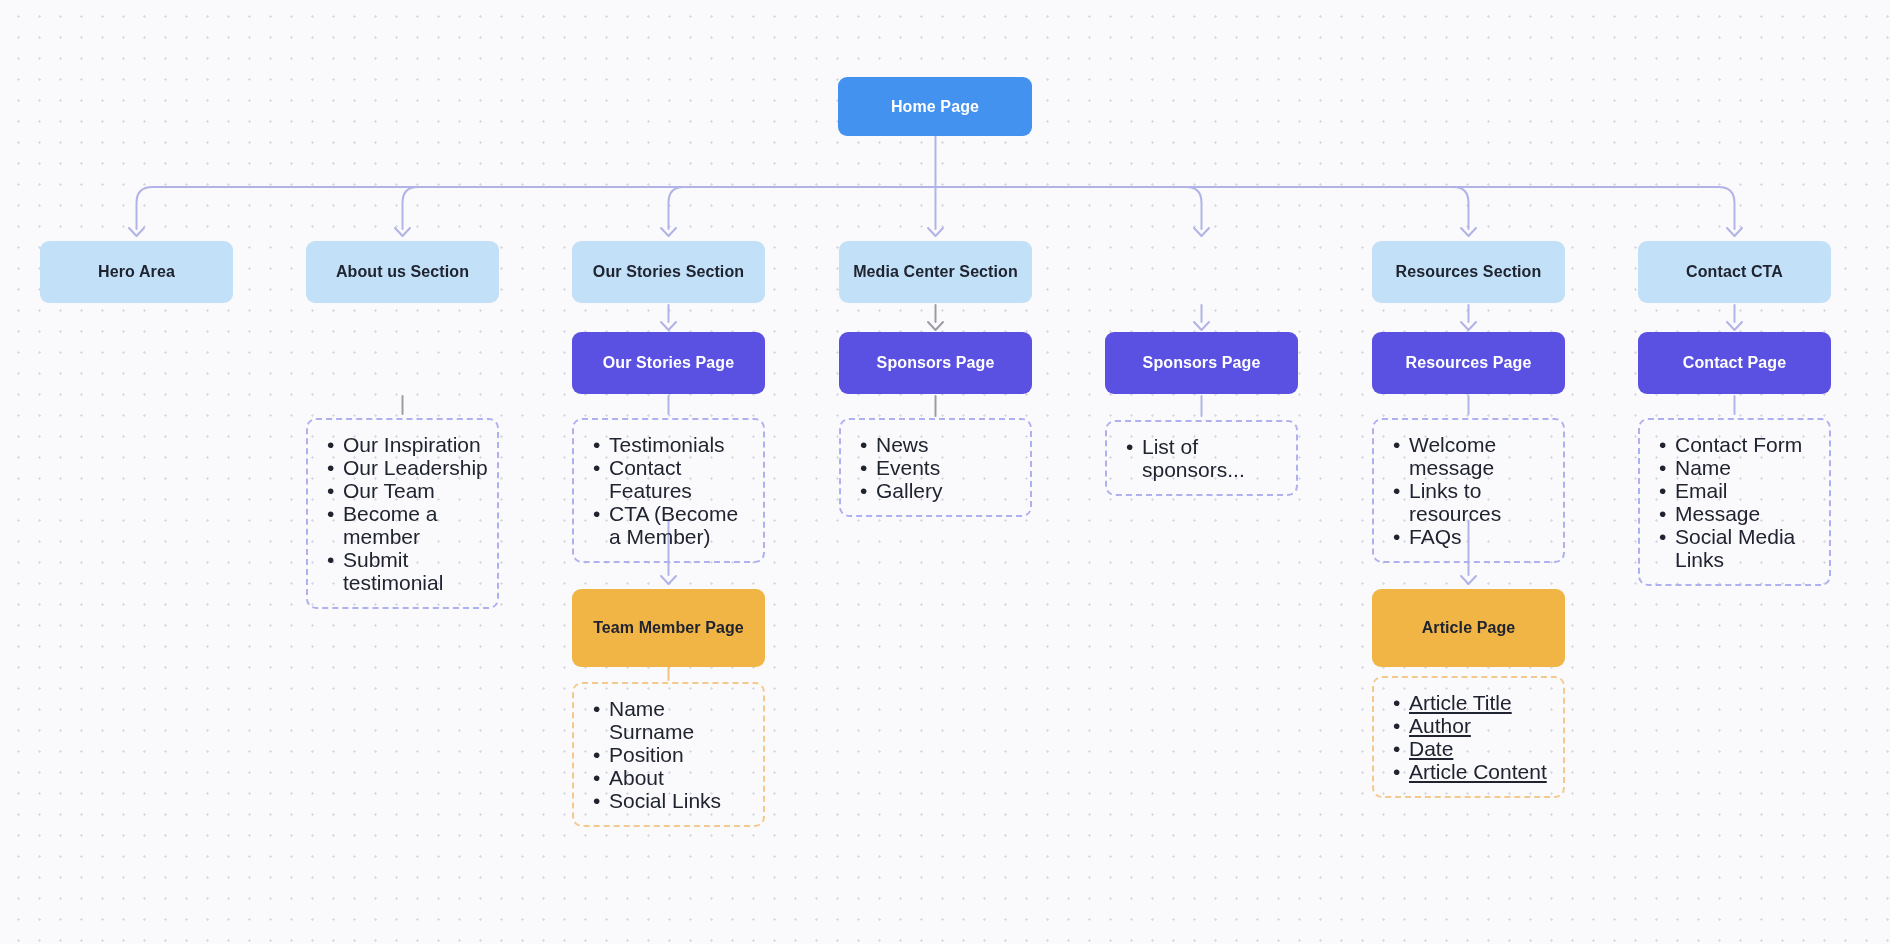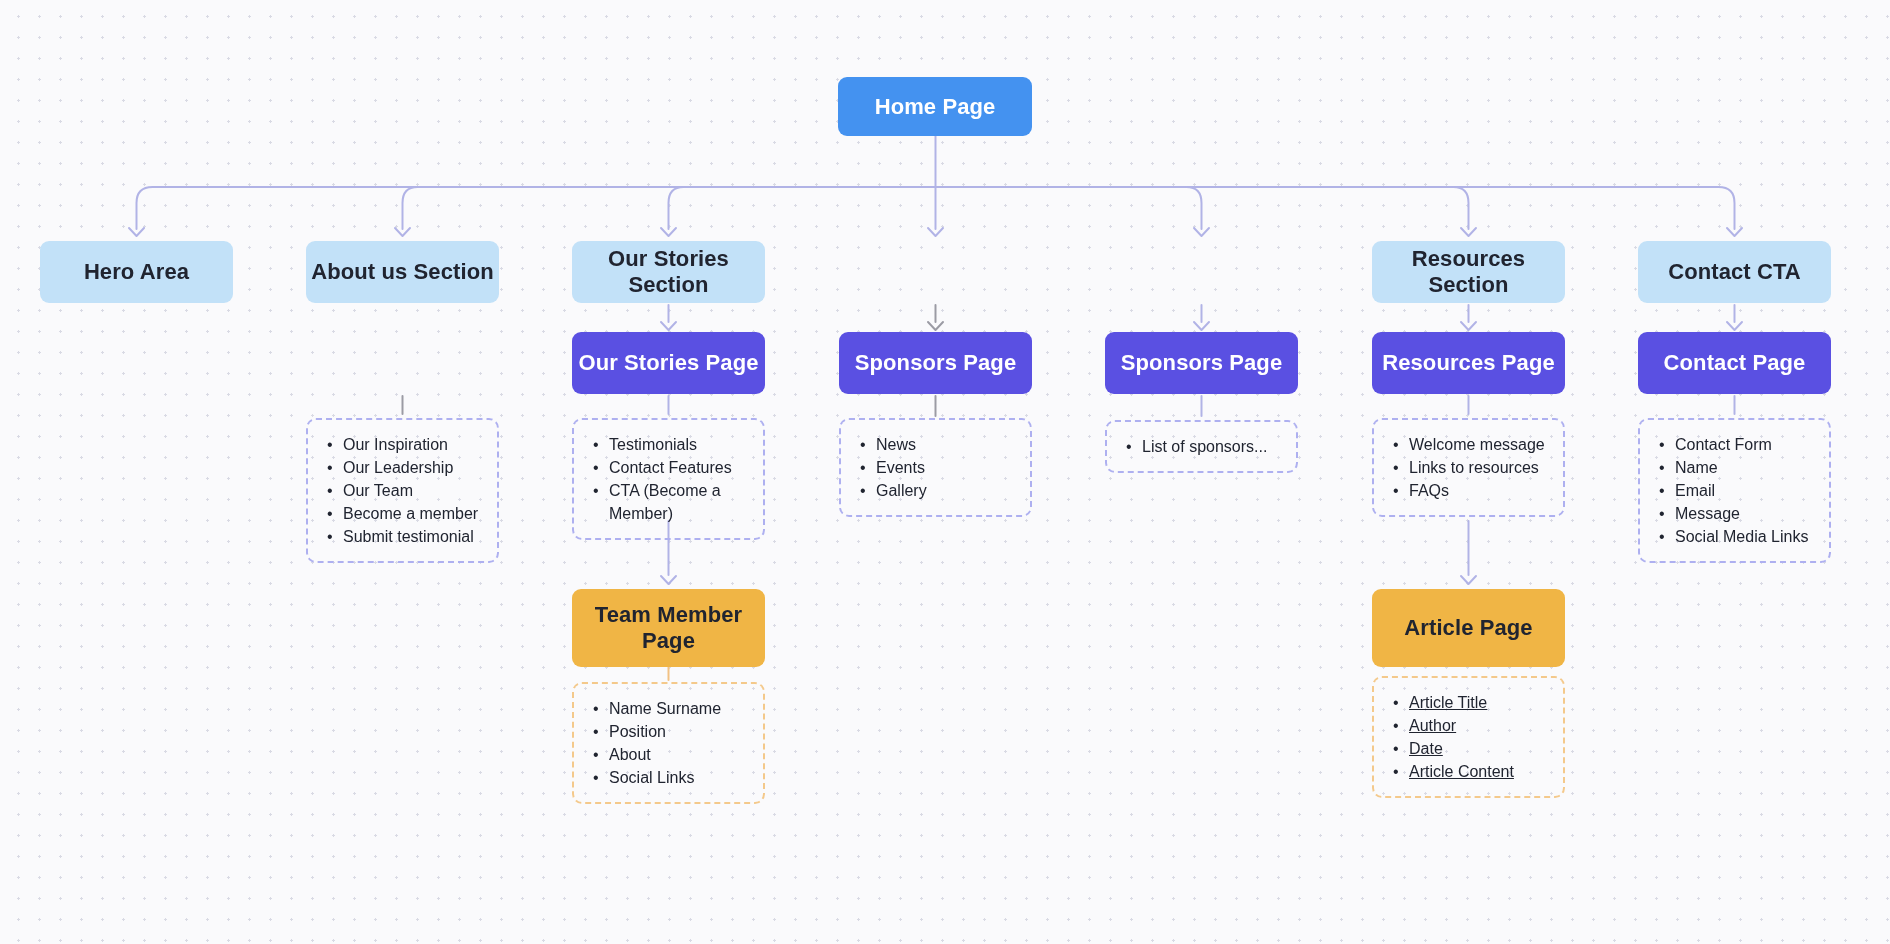--- a/index.html
+++ b/index.html
@@ -11,32 +11,32 @@
     font-family:"Liberation Sans",sans-serif;
   }
   .overlay{position:absolute;left:0;top:0;width:1890px;height:944px;}
   .overlay path,.overlay polyline{fill:none;stroke-width:2px;stroke-linecap:round;stroke-linejoin:round;}
   .lp{stroke:var(--line-purple,#b1b3e6);}
   .lg{stroke:var(--line-gray,#9b9ba4);}
   .lo{stroke:var(--line-orange,#f2c183);}
   .node{
     position:absolute;width:193px;height:62px;border-radius:9px;box-sizing:border-box;
     display:flex;align-items:center;justify-content:center;text-align:center;
-    font-weight:700;font-size:22px;letter-spacing:.1px;
+    font-weight:700;font-size:16px;letter-spacing:.1px;
   }
   .root-node{left:838px;top:77px;width:194px;height:59px;background:var(--accent-blue,#4492f0);color:var(--text-light,#fff);}
   .section{top:241px;background:var(--light-blue,#c2e1f8);color:var(--text-dark,#202430);}
   .page{top:332px;background:var(--purple,#5a50e2);color:var(--text-light,#fff);}
   .subpage{top:589px;height:78px;background:var(--orange,#f0b545);color:var(--text-dark,#202430);}
   .c1{left:40px}.c2{left:306px}.c3{left:572px}.c4{left:839px}.c5{left:1105px}.c6{left:1372px}.c7{left:1638px}
   .list{
     position:absolute;top:418px;width:193px;margin:0;box-sizing:border-box;
     padding:13px 8px 13px 8px;list-style:none;
     border:2px dashed var(--dashed-purple,#aeb0f0);border-radius:10px;
-    color:var(--text-dark,#202430);font-size:16px;line-height:23px;
+    color:var(--text-dark,#202430);font-size:21px;line-height:23px;
   }
   .list li{position:relative;padding-left:27px;}
   .list li::before{content:"\2022";position:absolute;left:11px;top:0;}
   .orange-list{border-color:var(--dashed-orange,#f4c98b);}
   .team-list{top:682px;}
   .article-list{top:676px;text-decoration:underline;}
   .sponsors-list{top:420px;}
 </style>
 </head>
 <body>
@@ -85,20 +85,21 @@
       <path class="lo" d="M668.5,653 V680"></path>
       <path class="lo" d="M1468.5,653 V666"></path>
     </g>
   </svg>
 
   <div class="node root-node">Home Page</div>
 
   <div class="node section c2">About us Section</div>
   <div class="node section c1">Hero Area</div>
   <div class="node section c3">Our Stories Section</div>
+  <div class="node section c4">Media Center Section</div>
   <div class="node section c6">Resources Section</div>
   <div class="node section c7">Contact CTA</div>
 
   <div class="node page c3">Our Stories Page</div>
   <div class="node page c4">Sponsors Page</div>
   <div class="node page c5">Sponsors Page</div>
   <div class="node page c7">Contact Page</div>
   <div class="node page c6">Resources Page</div>
 
   <ul class="list c2">

